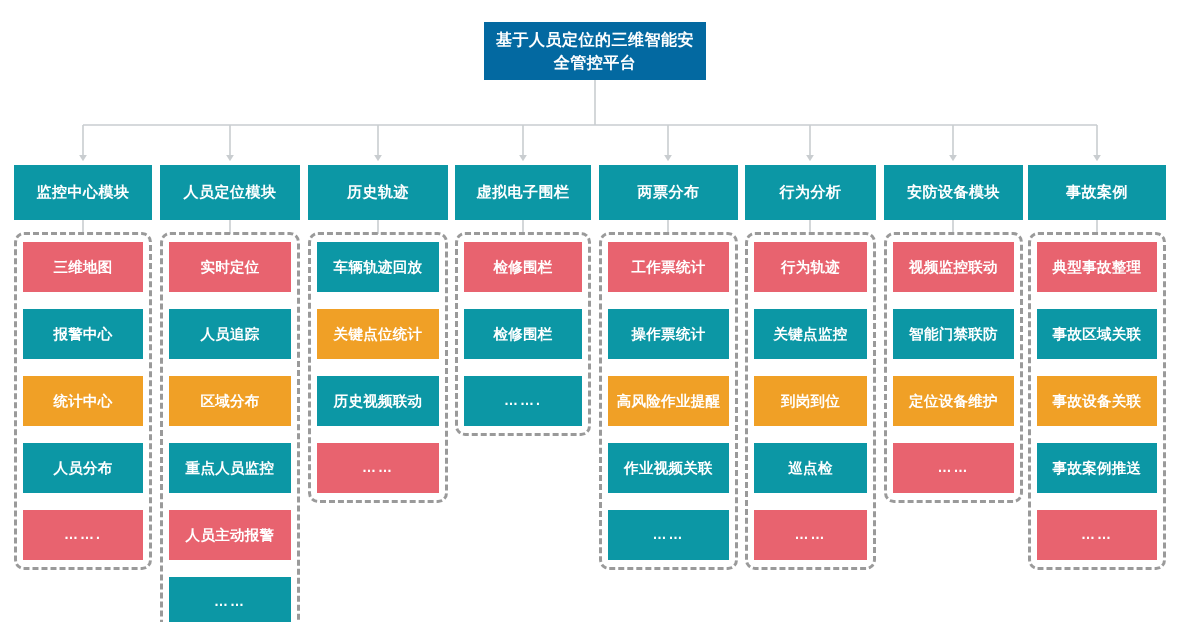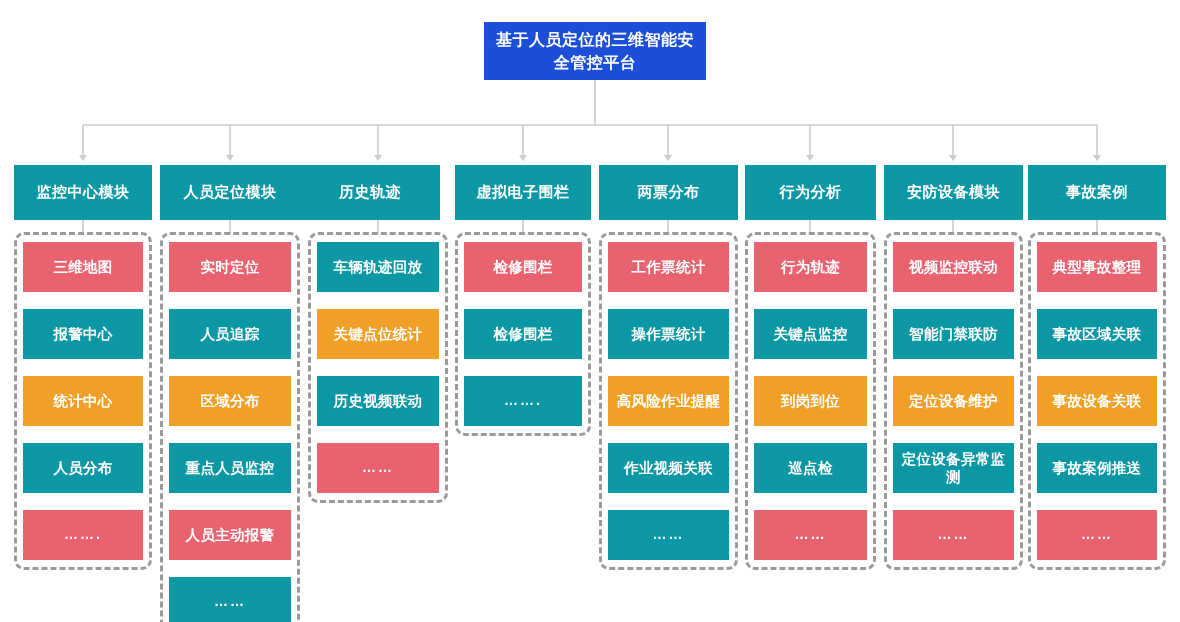--- a/index.html
+++ b/index.html
@@ -12,21 +12,21 @@
   }
   #root{position:relative;width:1180px;height:622px;}
 
   
   #connectors{position:absolute;left:0;top:0;width:1180px;height:622px;pointer-events:none;}
 
   
   .title-box{
     position:absolute;
     left:484px;top:22px;width:222px;height:58px;
-    background:#1d4ed8;
+    background:#0369a1;
     color:#ffffff;
     display:flex;align-items:center;justify-content:center;
     text-align:center;
     font-size:16px;font-weight:bold;
     line-height:1.45;
     letter-spacing:.5px;
     box-sizing:border-box;
     padding:0 10px;
   }
 
@@ -126,21 +126,21 @@
       </div>
       <div class="col-head" style="left: 160px; width: 140px;">人员定位模块</div>
       <div class="column group" style="left: 160px; width: 140px;">
         <div class="cell c-red">实时定位</div>
         <div class="cell c-teal">人员追踪</div>
         <div class="cell c-orange">区域分布</div>
         <div class="cell c-teal">重点人员监控</div>
         <div class="cell c-red">人员主动报警</div>
         <div class="cell c-teal dots">……</div>
       </div>
-      <div class="col-head" style="left: 300px; width: 140px;">历史轨迹</div>
+      <div class="col-head" style="left: 308px; width: 140px;">历史轨迹</div>
       <div class="column group" style="left: 308px; width: 140px;">
         <div class="cell c-teal">车辆轨迹回放</div>
         <div class="cell c-orange">关键点位统计</div>
         <div class="cell c-teal">历史视频联动</div>
         <div class="cell c-red dots">……</div>
       </div>
       <div class="col-head" style="left: 455px; width: 136px;">虚拟电子围栏</div>
       <div class="column group" style="left: 455px; width: 136px;">
         <div class="cell c-red">检修围栏</div>
         <div class="cell c-teal">检修围栏</div>
@@ -160,21 +160,20 @@
         <div class="cell c-teal">关键点监控</div>
         <div class="cell c-orange">到岗到位</div>
         <div class="cell c-teal">巡点检</div>
         <div class="cell c-red dots">……</div>
       </div>
       <div class="col-head" style="left: 884px; width: 139px;">安防设备模块</div>
       <div class="column group" style="left: 884px; width: 139px;">
         <div class="cell c-red">视频监控联动</div>
         <div class="cell c-teal">智能门禁联防</div>
         <div class="cell c-orange">定位设备维护</div>
-        <div class="cell c-teal">定位设备异常监测</div>
         <div class="cell c-red dots">……</div>
       </div>
       <div class="col-head" style="left: 1028px; width: 138px;">事故案例</div>
       <div class="column group" style="left: 1028px; width: 138px;">
         <div class="cell c-red">典型事故整理</div>
         <div class="cell c-teal">事故区域关联</div>
         <div class="cell c-orange">事故设备关联</div>
         <div class="cell c-teal">事故案例推送</div>
         <div class="cell c-red dots">……</div>
       </div>

